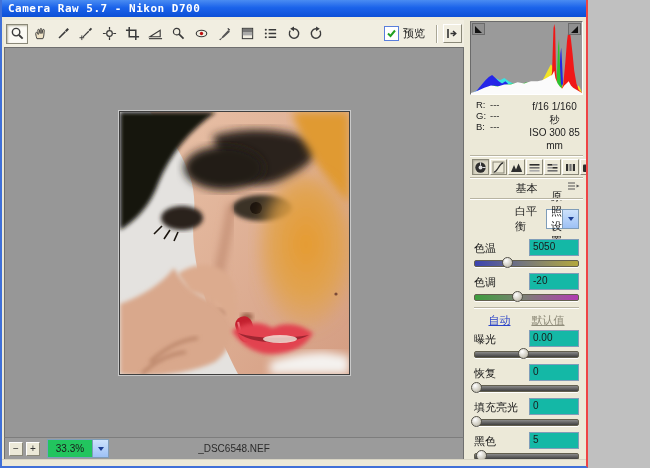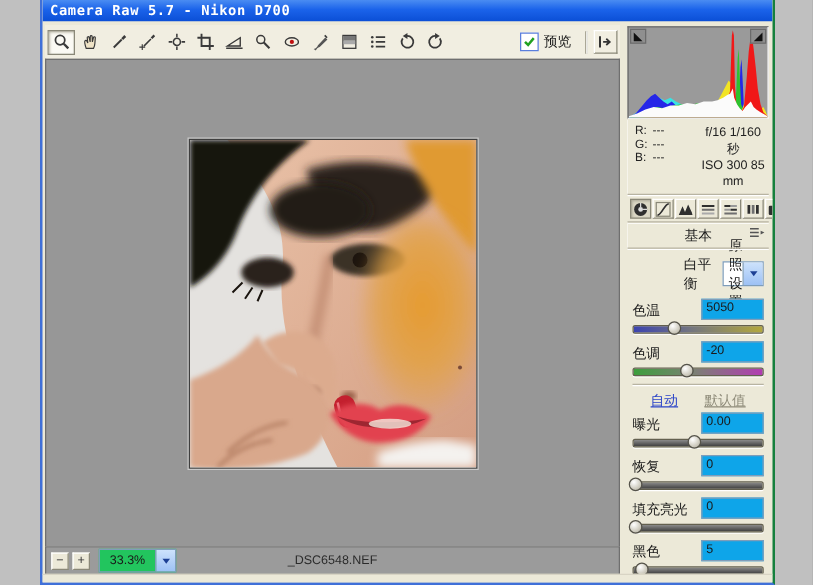--- a/index.html
+++ b/index.html
@@ -1,20 +1,20 @@
 <!DOCTYPE html>
 <html><head>
 <meta charset="utf-8">
 <style>
   html,body{margin:0;padding:0;background:#c0c0c0;}
   #app{
     position:relative;width:588px;height:468px;box-sizing:border-box;
     font-family:"Liberation Sans",sans-serif;font-size:11px;color:#1a1a1a;
-    background:#ECE9D8;border-left:2px solid #4070d8;border-right:2px solid #15803d;
-    border-bottom:2px solid #4070d8;overflow:hidden;margin-left:32px;
+    background:#ECE9D8;border-left:2px solid #4070d8;border-right:2px solid #ef4444;
+    border-bottom:2px solid #4070d8;overflow:hidden;
   }
   
   .titlebar{
     height:17px;background:linear-gradient(180deg,#4a8cf2 0%,#1b63ea 45%,#0b4fd6 100%);
     color:#fff;display:flex;align-items:center;padding:0 6px;
     font-family:"DejaVu Sans Mono",monospace;font-weight:bold;font-size:11px;letter-spacing:.5px;
   }
   
   .body{position:absolute;top:17px;left:0;right:0;bottom:6px;display:flex;}
   .left{width:464px;display:flex;flex-direction:column;padding:3px 2px 0 2px;box-sizing:border-box;}
@@ -67,21 +67,21 @@
   .wb-label{width:38px;}
   .xp-select{flex:1;height:18px;background:#fff;border:1px solid #7F9DB9;display:flex;align-items:center;}
   .xp-select .sel-val{flex:1;padding-left:4px;font-size:11px;}
   .links{text-align:center;margin:3px 0 2px;}
   .links a{font-size:11px;text-decoration:underline;margin:0 9px;text-align:right;}
   .auto-link{color:#2b44c8;} .default-link{color:#8f8c7a;}
   .hsep{border-top:1px solid #b8b4a2;border-bottom:1px solid #fff;margin:5px 0 4px;}
   .slider-row{margin-bottom:6px;}
   .srow-head{display:flex;align-items:flex-end;justify-content:space-between;height:17px;}
   .slabel{font-size:11px;}
-  .sval{width:42px;height:13px;background:#0ea5e9;border:1px solid #7F9DB9;font-size:10px;padding:1px 3px;line-height:12px;}
+  .sval{width:42px;height:13px;background:#14b8a6;border:1px solid #7F9DB9;font-size:10px;padding:1px 3px;line-height:12px;}
   .strack{position:relative;height:5px;margin-top:4px;border:1px solid #63604f;border-radius:2px;background:linear-gradient(180deg,#8a8a8a,#3f3f3f);box-shadow:0 1px 0 #fff;}
   .track-temp{background:linear-gradient(90deg,#3c44b0,#74767f 45%,#b3a83e);}
   .track-tint{background:linear-gradient(90deg,#3d9e3d,#7d7f76 48%,#b23cb2);}
   .sthumb{position:absolute;top:-4px;width:11px;height:11px;margin-left:-6px;border-radius:50%;
     background:radial-gradient(circle at 35% 30%,#ffffff,#cfccc0 60%,#a8a598);border:1px solid #55534a;box-sizing:border-box;}
   button{font-family:inherit;cursor:default;}
   a{cursor:default;}
 </style>
 </head>
 <body>

